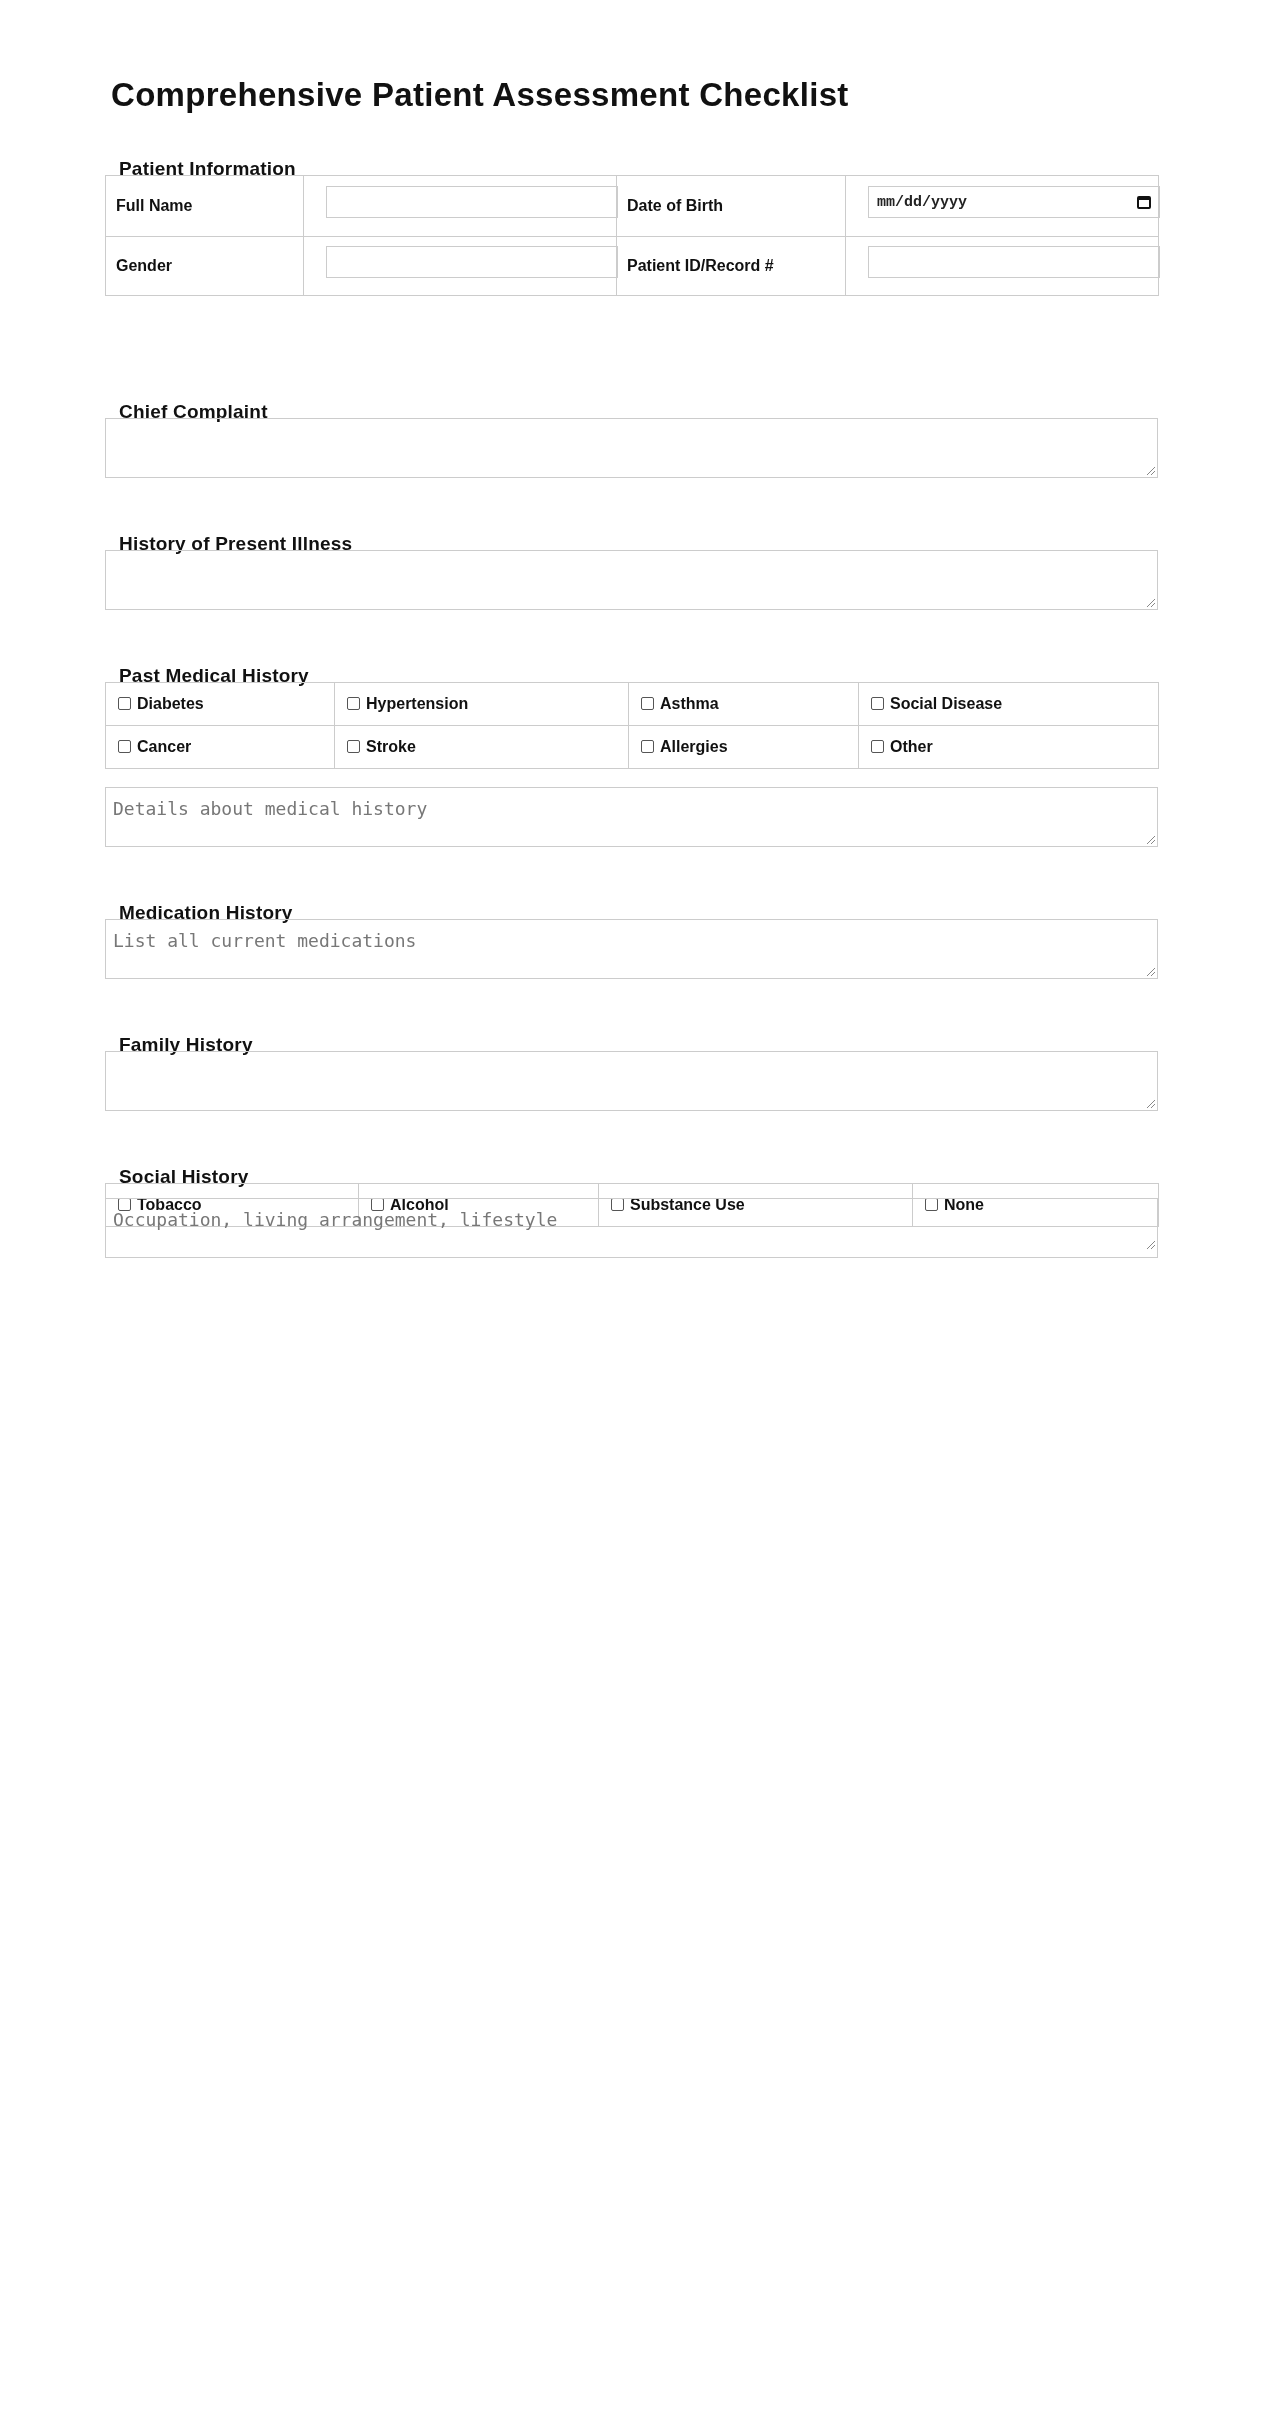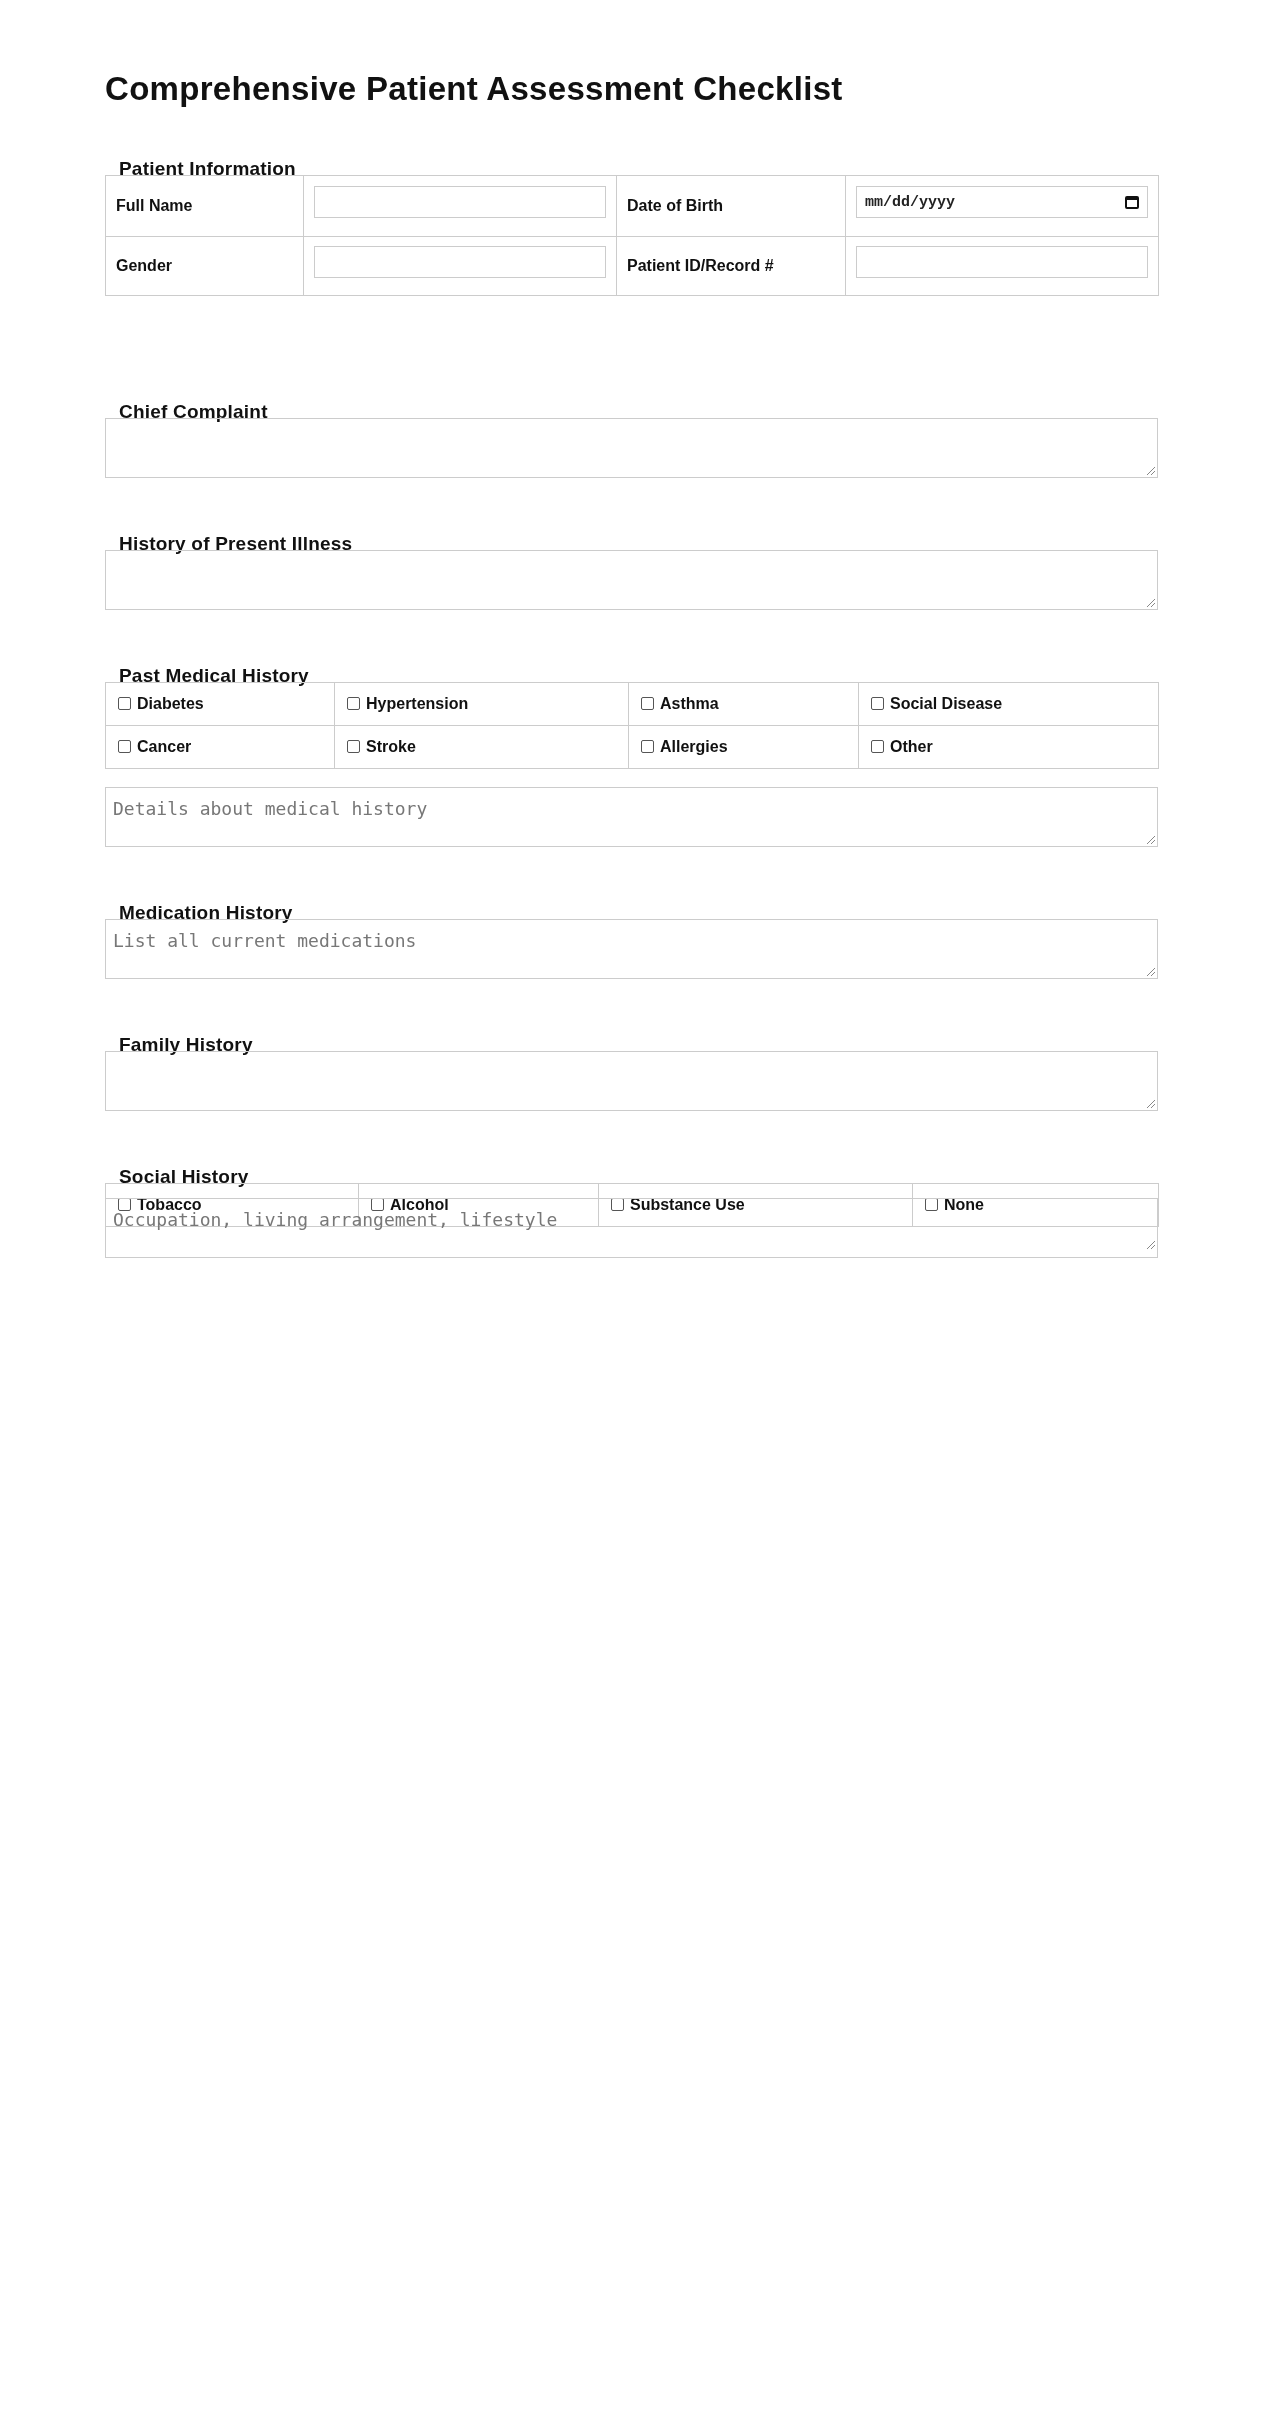--- a/index.html
+++ b/index.html
@@ -1,27 +1,27 @@
 <!DOCTYPE html>
 <html><head>
 <meta charset="utf-8">
 <style>
   html, body { margin: 0; padding: 0; background: #ffffff; }
   body { width: 1263px; height: 2411px; position: relative; overflow: hidden;
          font-family: "Liberation Sans", sans-serif; color: #111; }
   .clip { position: absolute; left: 0; top: 0; width: 1263px; height: 1300px; overflow: hidden; }
   .page { position: absolute; left: 105px; top: 0; width: 1053px; }
-  h1 { position: absolute; left: 0; top: 70px; margin: 0; font-size: 33px; font-weight: bold;
+  h1 { position: absolute; left: 0; top: 70px; margin: 6px; font-size: 33px; font-weight: bold;
        letter-spacing: 0.3px; white-space: nowrap; }
   h2 { position: absolute; left: 0; margin: 14px; font-size: 19px; font-weight: bold; letter-spacing: 0.2px;
        white-space: nowrap; }
   table.grid { position: absolute; left: 0; width: 1053px; border-collapse: collapse; table-layout: fixed; }
   table.grid td { border: 1.5px solid #cccccc; padding: 0 10px; font-size: 16px; font-weight: bold; vertical-align: middle; }
   .field { display: block; width: 100%; box-sizing: border-box; height: 32px; border: 1.5px solid #cccccc;
-           background: #fff; margin-top: -8px; padding: 0 8px; font-family: "Liberation Mono", monospace; font-size: 15px; }
+           background: #fff; margin-top: -8px; padding: 0 8px; font-family: "Liberation Mono", monospace; font-size: 15px; margin-left: 12px; }
   .date { display: flex; align-items: center; justify-content: space-between; color: #222; }
   .cal { width: 14px; height: 13px; border: 2px solid #111; border-top-width: 4px; border-radius: 2px; box-sizing: border-box; }
   .ta { position: absolute; left: 0; width: 1053px; height: 60px; box-sizing: border-box; border: 1.5px solid #cccccc;
         padding: 10px 7px; font-family: "DejaVu Sans Mono", monospace; font-size: 18px; color: #777; }
   .grip { position: absolute; right: 2px; bottom: 2px; width: 8px; height: 8px;
           background: linear-gradient(135deg, transparent 45%, #888 45%, #888 55%, transparent 55%, transparent 70%, #888 70%, #888 80%, transparent 80%); }
   .cb { display: inline-block; width: 11px; height: 11px; border: 1.5px solid #555; border-radius: 2px; vertical-align: -1px; margin-right: 6px; }
   table.checks td { height: 42px; padding: 0 12px; }
   table.checks.one td { height: 42px; }
 </style>

